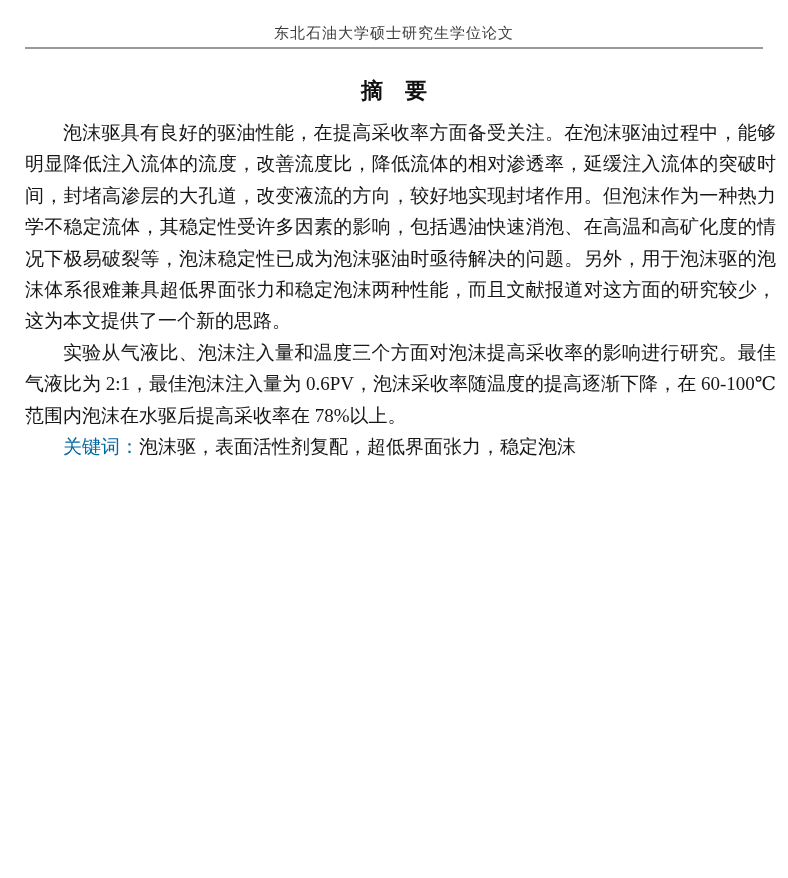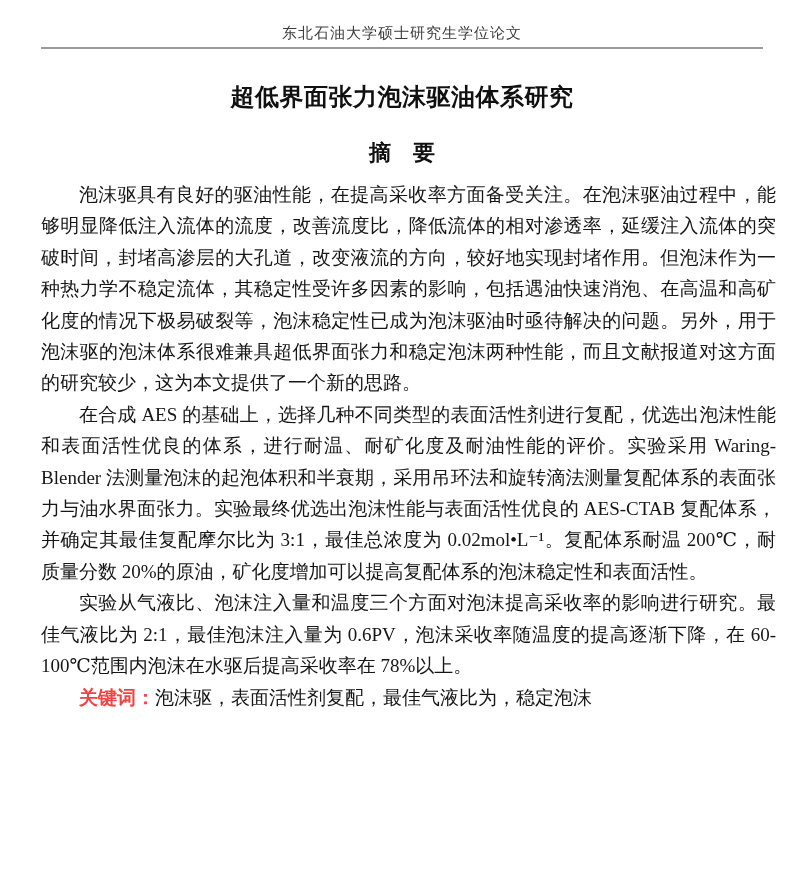--- a/index.html
+++ b/index.html
@@ -5,21 +5,20 @@
   * { margin: 0; padding: 0; box-sizing: border-box; }
   html, body { background: #ffffff; }
   .page {
     position: relative;
     width: 788px;
     height: 878px;
     background: #ffffff;
     overflow: hidden;
     font-family: "Liberation Serif", "DejaVu Serif", serif;
     color: #1a1a1a;
-    padding-left: 16px;
   }
   .running-header {
     padding-top: 25px;
     text-align: center;
     font-size: 15px;
     line-height: 17px;
     letter-spacing: 1px;
     color: #3c3c3c;
   }
   .header-rule {
@@ -49,37 +48,35 @@
   .content {
     margin: 13px 12px 0 25px;
     font-size: 19px;
     line-height: 31.4px;
     text-align: justify;
     color: #161616;
   }
   .content p { text-indent: 2em; }
   .kw-label {
     font-family: "Liberation Sans", "DejaVu Sans", sans-serif;
-    font-weight: 700;
-    color: #ef4444;
+    font-weight: 400;
+    color: #0369a1;
   }
 </style>
 </head>
 <body>
 
 <div class="page">
 
   <div class="running-header">东北石油大学硕士研究生学位论文</div>
 
   <div class="header-rule"></div>
 
-  <h1 class="doc-title">超低界面张力泡沫驱油体系研究</h1>
 
   <h2 class="abstract-heading">摘　要</h2>
 
   <div class="content">
     <p>泡沫驱具有良好的驱油性能，在提高采收率方面备受关注。在泡沫驱油过程中，能够明显降低注入流体的流度，改善流度比，降低流体的相对渗透率，延缓注入流体的突破时间，封堵高渗层的大孔道，改变液流的方向，较好地实现封堵作用。但泡沫作为一种热力学不稳定流体，其稳定性受许多因素的影响，包括遇油快速消泡、在高温和高矿化度的情况下极易破裂等，泡沫稳定性已成为泡沫驱油时亟待解决的问题。另外，用于泡沫驱的泡沫体系很难兼具超低界面张力和稳定泡沫两种性能，而且文献报道对这方面的研究较少，这为本文提供了一个新的思路。</p>
-    <p>在合成 AES 的基础上，选择几种不同类型的表面活性剂进行复配，优选出泡沫性能和表面活性优良的体系，进行耐温、耐矿化度及耐油性能的评价。实验采用 Waring-Blender 法测量泡沫的起泡体积和半衰期，采用吊环法和旋转滴法测量复配体系的表面张力与油水界面张力。实验最终优选出泡沫性能与表面活性优良的 AES-CTAB 复配体系，并确定其最佳复配摩尔比为 3:1，最佳总浓度为 0.02mol•L⁻¹。复配体系耐温 200℃，耐质量分数 20%的原油，矿化度增加可以提高复配体系的泡沫稳定性和表面活性。</p>
     <p>实验从气液比、泡沫注入量和温度三个方面对泡沫提高采收率的影响进行研究。最佳气液比为 2:1，最佳泡沫注入量为 0.6PV，泡沫采收率随温度的提高逐渐下降，在 60-100℃范围内泡沫在水驱后提高采收率在 78%以上。</p>
-    <p><span class="kw-label">关键词：</span><span>泡沫驱，表面活性剂复配，最佳气液比为，稳定泡沫</span></p>
+    <p><span class="kw-label">关键词：</span><span>泡沫驱，表面活性剂复配，超低界面张力，稳定泡沫</span></p>
   </div>
 
 </div>
 
 </body></html>

